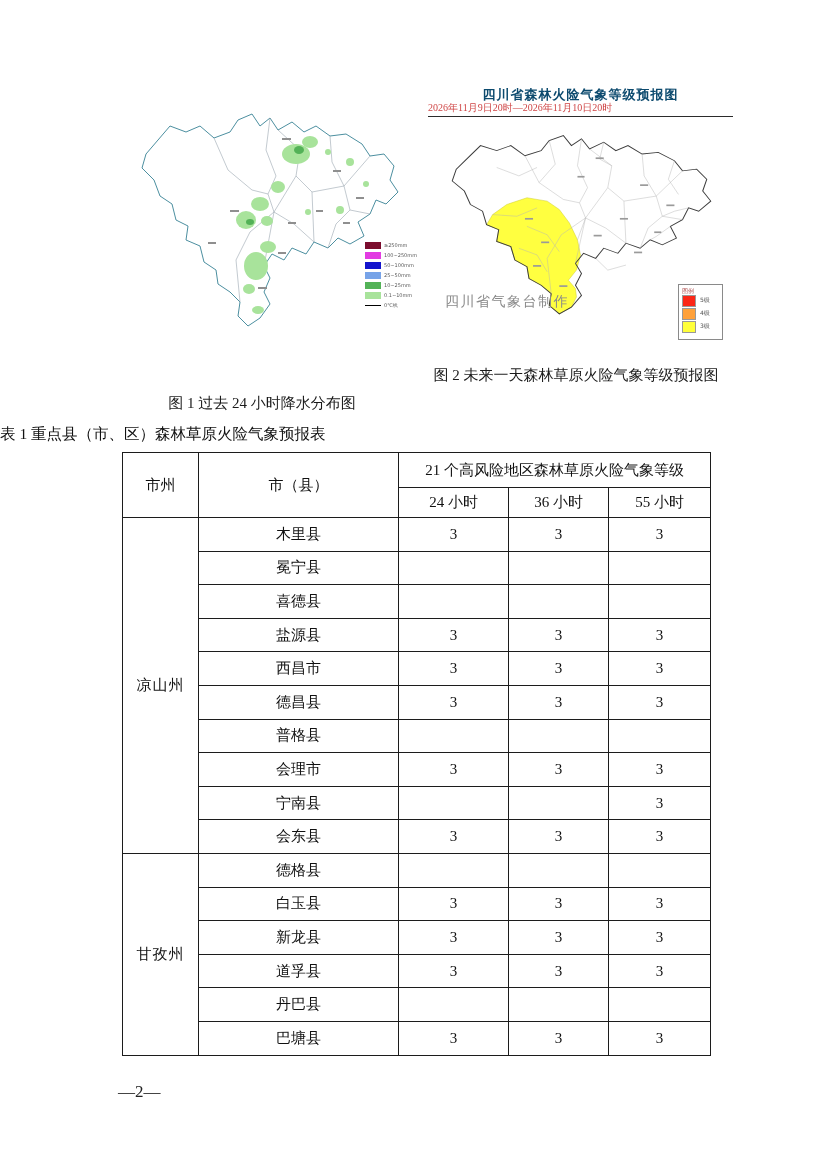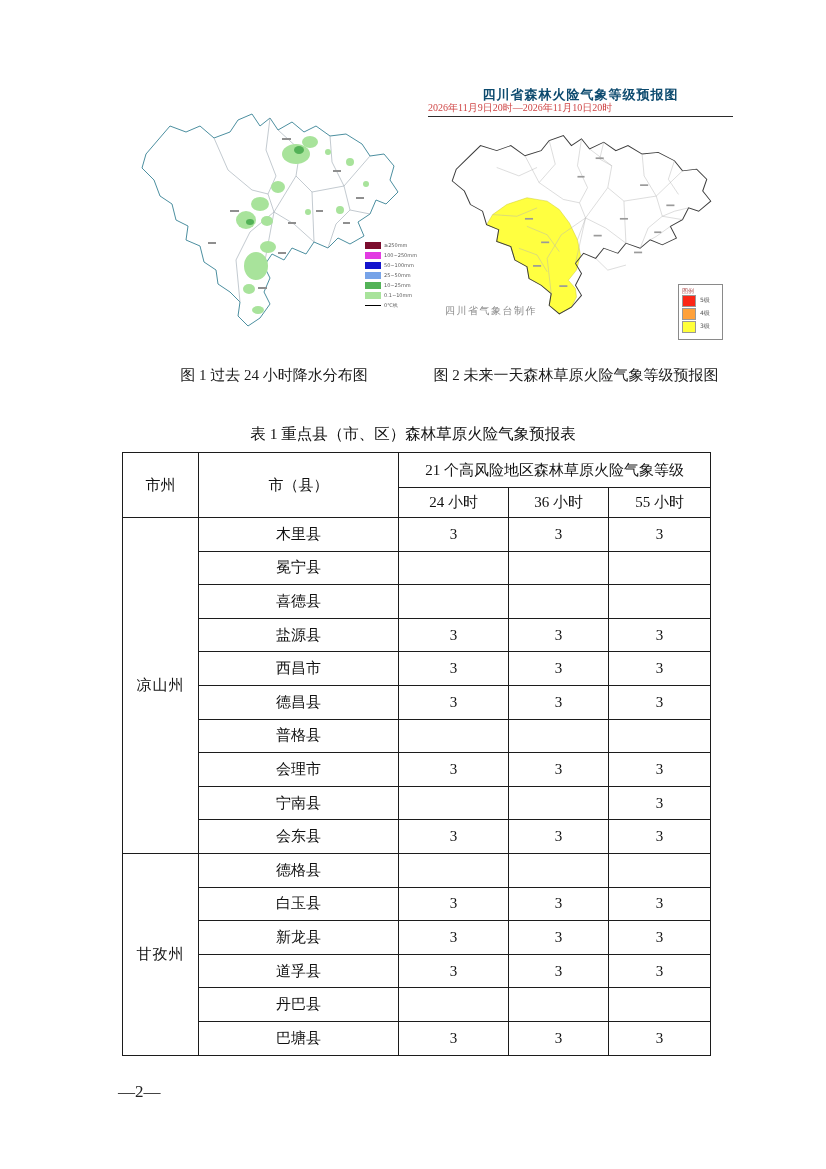--- a/index.html
+++ b/index.html
@@ -25,29 +25,29 @@
     font-family:"DejaVu Sans", sans-serif;transform-origin:left center;}
   
   .fire-legend{position:absolute;left:250px;top:196px;width:45px;height:56px;
     border:1px solid #8a8a8a;background:#fff;box-sizing:border-box;padding:2px 3px;}
   .fire-legend-title{font-size:6px;color:#b05050;line-height:7px;
     font-family:"DejaVu Sans", sans-serif;}
   .fl-row{display:flex;align-items:center;height:13px;}
   .fl-sw{display:inline-block;width:12px;height:10px;margin-right:4px;
     border:0.5px solid #999;flex:0 0 12px;}
   .fl-label{font-size:6px;color:#555;font-family:"DejaVu Sans", sans-serif;}
-  .fig2-credit{position:absolute;left:17px;top:216px;color:#8a8a8a;
-    font-size:10px;letter-spacing:1.5px;}
+  .fig2-credit{position:absolute;left:17px;top:205px;color:#8a8a8a;
+    font-size:14px;letter-spacing:1.5px;}
   
   .caption{position:absolute;top:366px;font-size:15px;color:#1a1a1a;text-align:center;}
-  .caption1{left:124px;width:300px;}
+  .caption1{left:112px;width:300px;margin-top:28px;}
   .caption2{left:420px;width:312px;}
   
   .table-title{position:absolute;left:0;top:424px;width:826px;
-    text-align:center;font-size:15.5px;color:#111;}
+    text-align:left;font-size:15.5px;color:#111;}
   table.forecast{
     position:absolute;left:122px;top:452px;width:588px;
     border-collapse:collapse;table-layout:fixed;
     font-size:15px;color:#111;
   }
   table.forecast th, table.forecast td{
     border:1px solid #1c1c1c;text-align:center;vertical-align:middle;
     font-weight:normal;padding:0;overflow:hidden;
   }
   tr.hdr1{height:35px;}

